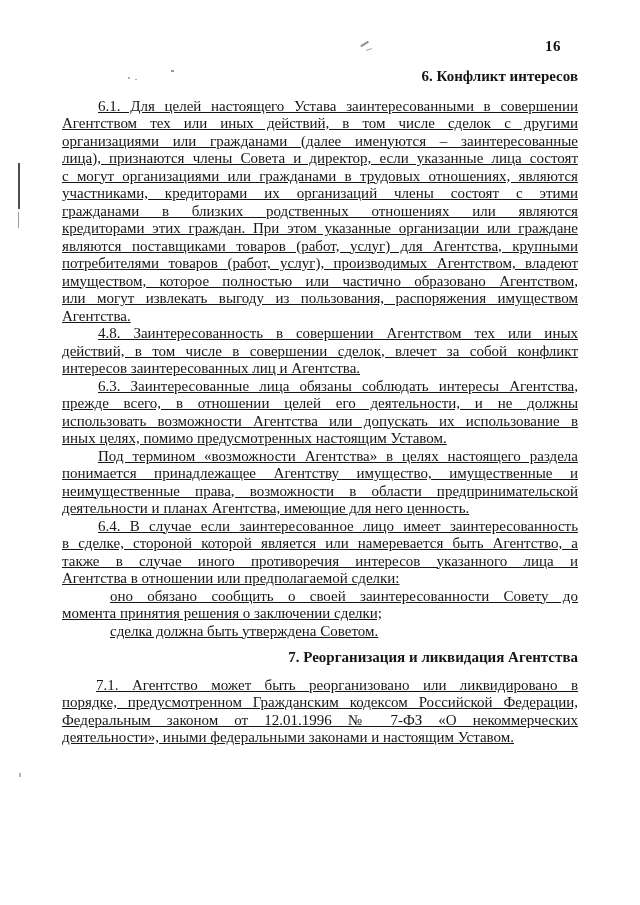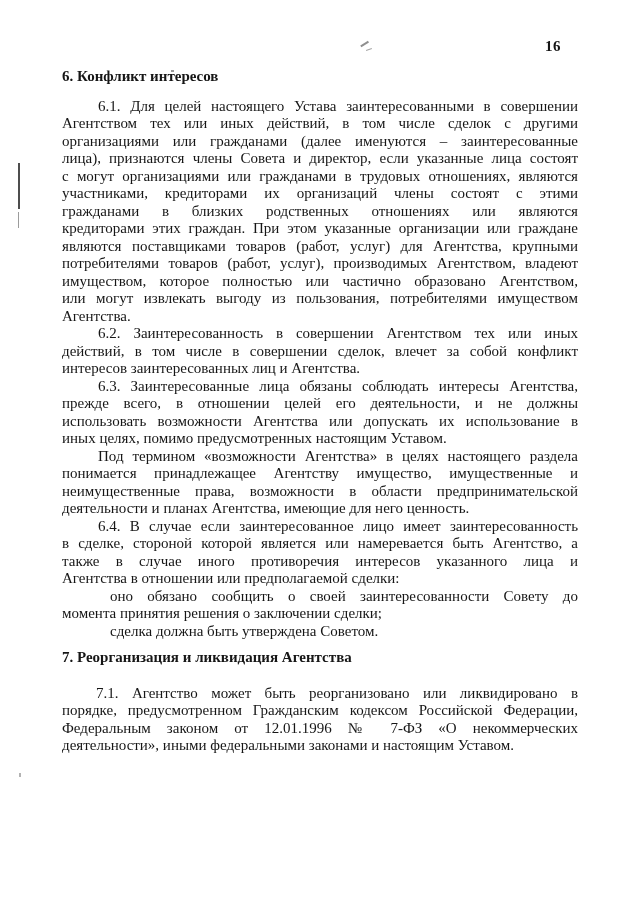--- a/index.html
+++ b/index.html
@@ -27,28 +27,28 @@
   .content {
     position: absolute;
     left: 62px;
     top: 68px;
     width: 516px;
     font-size: 15px;
     line-height: 17.5px;
   }
   .heading {
     font-weight: bold;
-    text-align: left;
+    text-align: right;
     margin-bottom: 12px;
   }
   .heading.gap {
     margin-top: 9px;
-    margin-bottom: 18px;
+    margin-bottom: 10px;
   }
-  .para { margin: 0; }
+  .para { margin: 0; text-decoration: underline; }
   .line {
     text-align: justify;
     text-align-last: justify;
   }
   .line.last {
     text-align: justify;
     text-align-last: left;
   }
   
   .artifact { position: absolute; }
@@ -83,25 +83,25 @@
         <div class="line">Агентством тех или иных действий, в том числе сделок с другими</div>
         <div class="line">организациями или гражданами (далее именуются – заинтересованные</div>
         <div class="line">лица), признаются члены Совета и директор, если указанные лица состоят</div>
         <div class="line">с могут организациями или гражданами в трудовых отношениях, являются</div>
         <div class="line">участниками, кредиторами их организаций члены состоят с этими</div>
         <div class="line">гражданами в близких родственных отношениях или являются</div>
         <div class="line">кредиторами этих граждан. При этом указанные организации или граждане</div>
         <div class="line">являются поставщиками товаров (работ, услуг) для Агентства, крупными</div>
         <div class="line">потребителями товаров (работ, услуг), производимых Агентством, владеют</div>
         <div class="line">имуществом, которое полностью или частично образовано Агентством,</div>
-        <div class="line">или могут извлекать выгоду из пользования, потребителями имуществом</div>
+        <div class="line">или могут извлекать выгоду из пользования, распоряжения имуществом</div>
         <div class="line last">Агентства.</div>
       </div>
       <div class="para">
-        <div class="line" style="text-indent: 36px;">6.2. Заинтересованность в совершении Агентством тех или иных</div>
+        <div class="line" style="text-indent: 36px;">4.8. Заинтересованность в совершении Агентством тех или иных</div>
         <div class="line">действий, в том числе в совершении сделок, влечет за собой конфликт</div>
         <div class="line last">интересов заинтересованных лиц и Агентства.</div>
       </div>
       <div class="para">
         <div class="line" style="text-indent: 36px;">6.3. Заинтересованные лица обязаны соблюдать интересы Агентства,</div>
         <div class="line">прежде всего, в отношении целей его деятельности, и не должны</div>
         <div class="line">использовать возможности Агентства или допускать их использование в</div>
         <div class="line last">иных целях, помимо предусмотренных настоящим Уставом.</div>
       </div>
       <div class="para">

